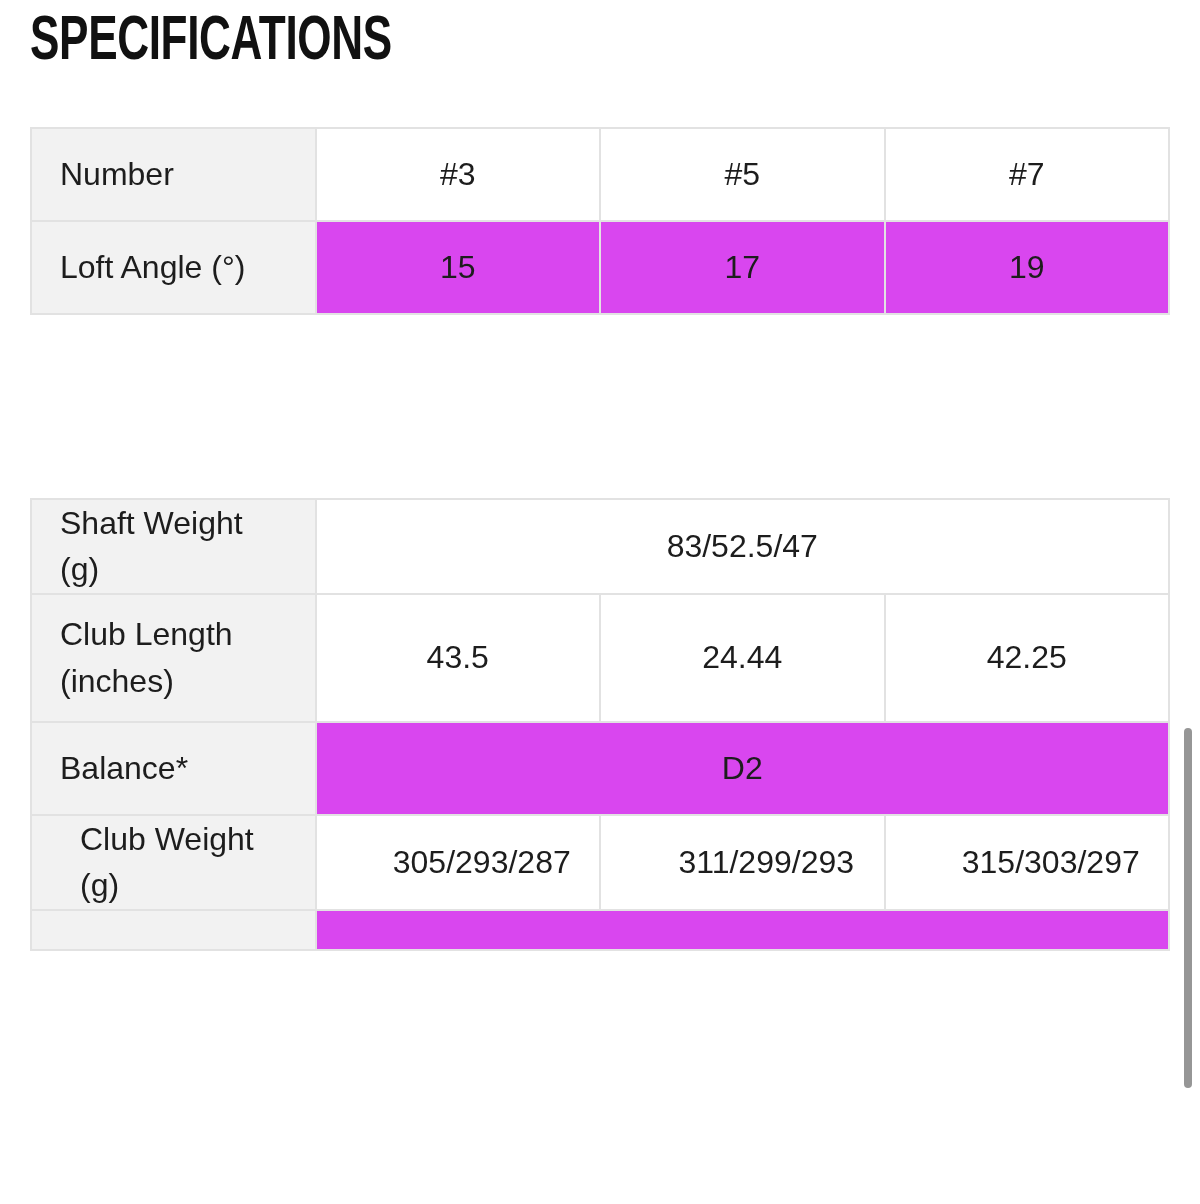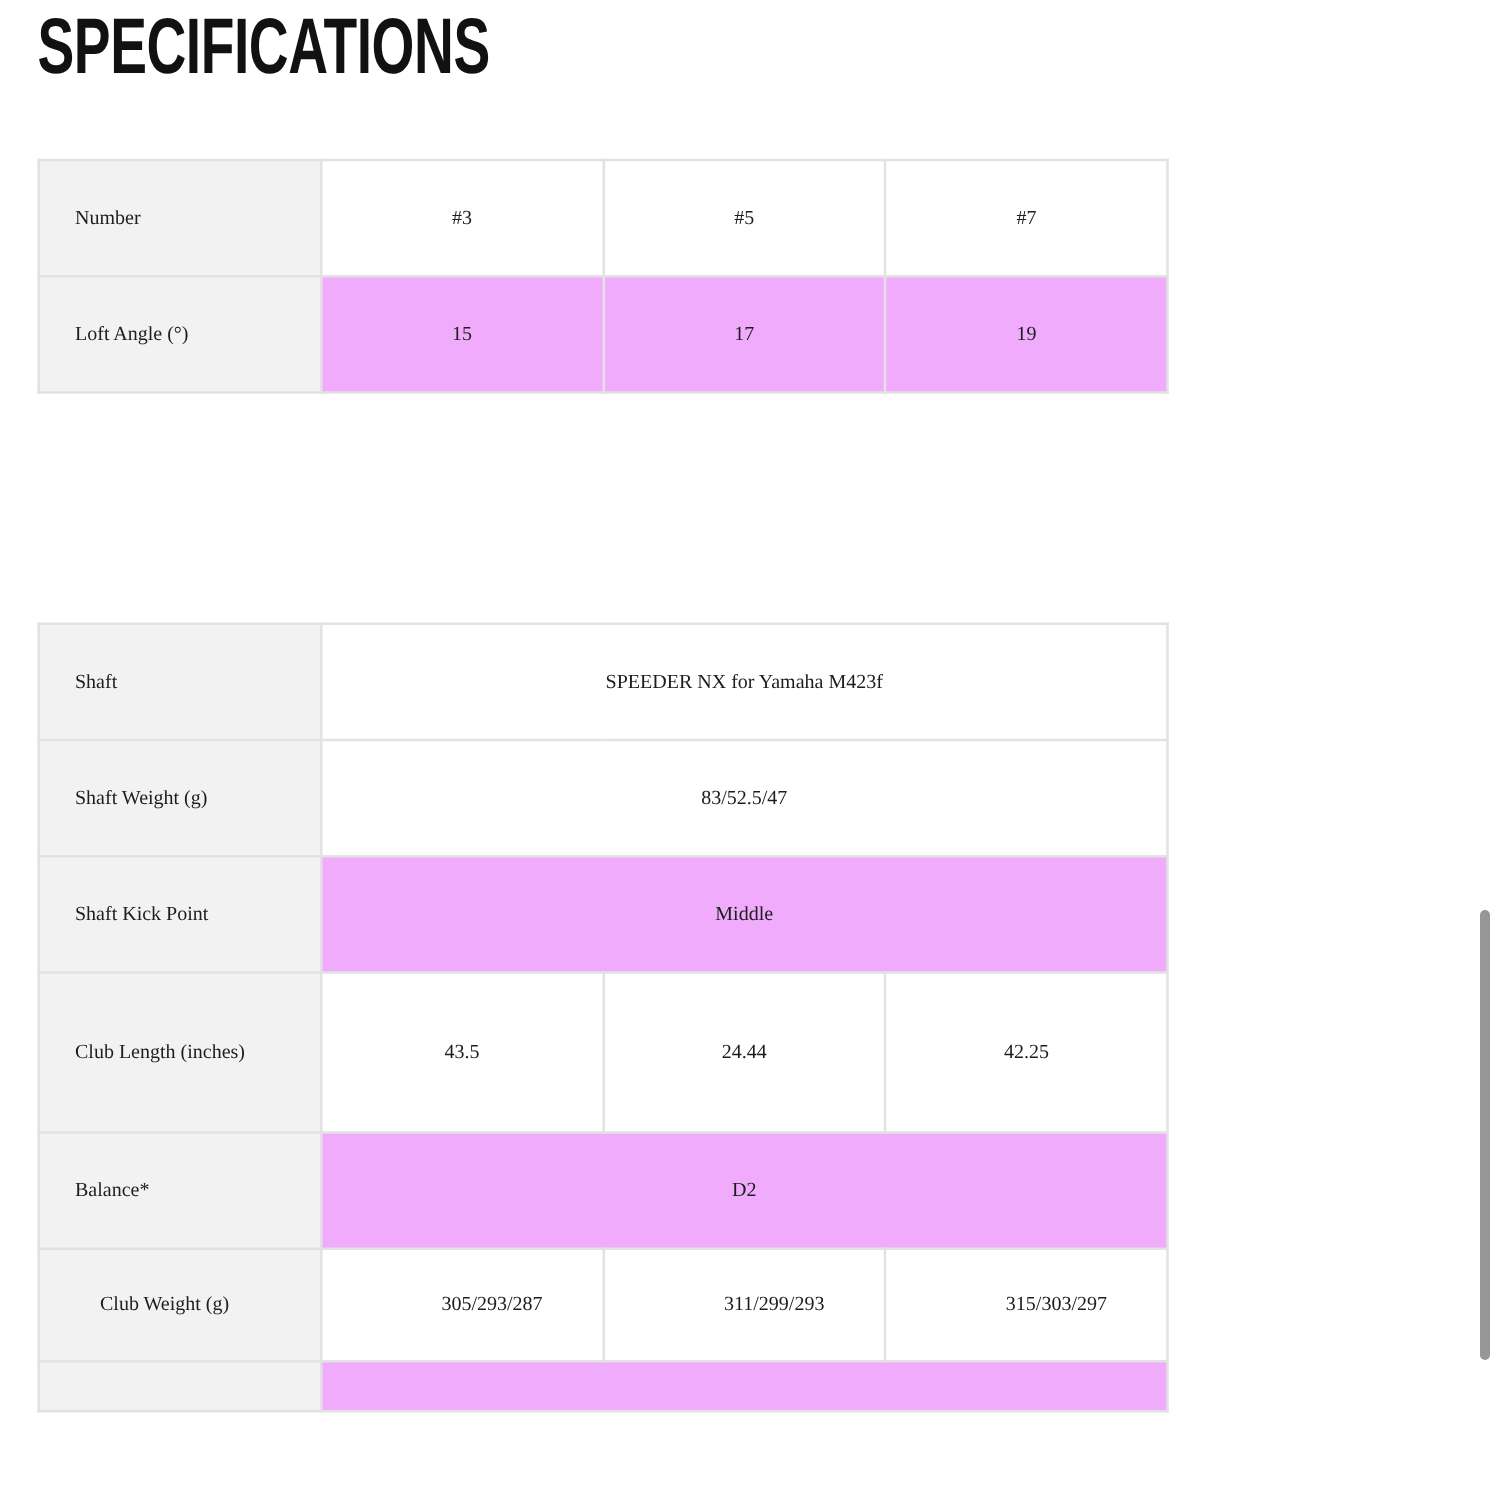--- a/index.html
+++ b/index.html
@@ -19,45 +19,44 @@
     letter-spacing: -0.5px;
     line-height: 1.0;
     color: #111111;
     transform: scaleX(0.70);
     transform-origin: left top;
     white-space: nowrap;
   }
   table.spec {
     position: absolute;
     left: 30px;
-    width: 905px;
+    width: 1140px;
     border-collapse: collapse;
     table-layout: fixed;
-    font-size: 16px;
+    font-size: 32px;
     color: #1d1d1d;
-    font-family: Liberation Serif, serif;
   }
   #spec-table-1 { top: 127px; }
   #spec-table-2 { top: 498px; }
   table.spec td {
     border: 2px solid #e2e2e2;
     height: 93px;
     vertical-align: middle;
   }
   table.spec td.label {
     background: #f2f2f2;
     text-align: left;
     padding: 0 45px 0 28px;
     line-height: 1.45;
   }
   table.spec td.value {
     background: #ffffff;
     text-align: center;
   }
-  table.spec tr.stripe td.value { background: #f0abfc; margin-left: 13px; }
+  table.spec tr.stripe td.value { background: #d946ef; margin-left: 13px; }
   table.spec tr.row-tall td { height: 128px; }
   table.spec tr.row-short td { height: 90px; padding-left: 48px; }
   table.spec tr.row-stub td { height: 40px; }
   .scrollbar-thumb {
     position: absolute;
     left: 1184px;
     top: 728px;
     width: 8px;
     height: 360px;
     border-radius: 4px;
@@ -94,30 +93,22 @@
 
 <table class="spec" id="spec-table-2">
   <colgroup>
     <col style="width:25%">
       <col style="width:25%">
       <col style="width:25%">
       <col style="width:25%">
   </colgroup>
   <tbody>
     <tr>
-      <td class="label">Shaft</td>
-      <td class="value" colspan="3">SPEEDER NX for Yamaha M423f</td>
-    </tr>
-    <tr>
       <td class="label">Shaft Weight (g)</td>
       <td class="value" colspan="3">83/52.5/47</td>
-    </tr>
-    <tr class="stripe">
-      <td class="label">Shaft Kick Point</td>
-      <td class="value" colspan="3">Middle</td>
     </tr>
     <tr class="row-tall">
       <td class="label">Club Length (inches)</td>
       <td class="value">43.5</td>
       <td class="value">24.44</td>
       <td class="value">42.25</td>
     </tr>
     <tr class="stripe">
       <td class="label">Balance*</td>
       <td class="value" colspan="3">D2</td>

